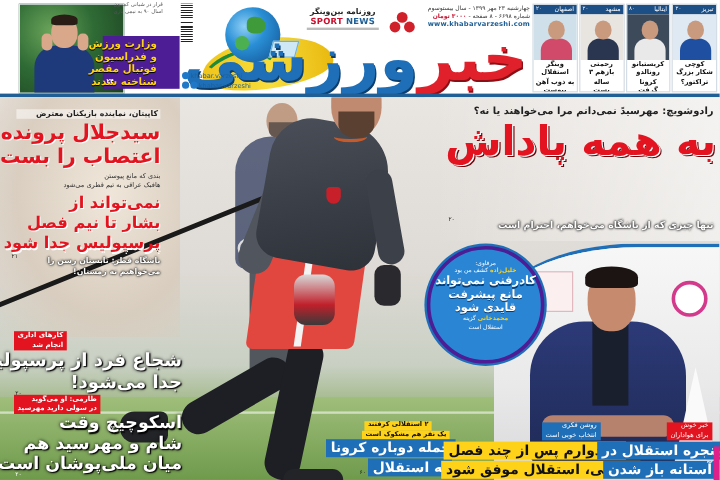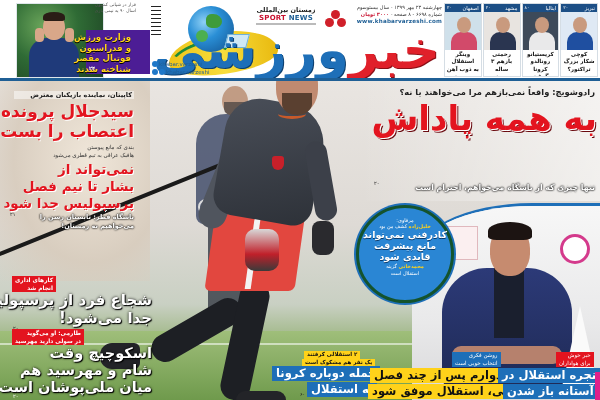--- a/index.html
+++ b/index.html
@@ -120,21 +120,21 @@
   .interview .logo-circle { position: absolute; left: 148px; top: 28px; width: 30px; height: 30px; border-radius: 50%; border: 3px solid #d43a8c; background: #fff; }
   .interview .p-head { position: absolute; left: 78px; top: 20px; width: 40px; height: 50px; border-radius: 45%; background: #c68b6f; }
   .interview .p-hair { position: absolute; left: 76px; top: 16px; width: 44px; height: 18px; border-radius: 50% 50% 20% 20%; background: #1c1412; }
   .interview .p-body { position: absolute; left: 30px; top: 62px; width: 130px; height: 120px; border-radius: 45px 45px 10px 10px; background: linear-gradient(180deg, #2c3a78 0, #1f2a55 100%); }
   .interview .p-shirt { position: absolute; left: 82px; top: 62px; width: 30px; height: 70px; background: #1a1f2e; }
   .interview .p-hands { position: absolute; left: 40px; top: 140px; width: 110px; height: 18px; border-radius: 9px; background: #c68b6f; opacity: .9; }
   .interview .pennant { position: absolute; left: 148px; top: 100px; width: 0; height: 0; border-left: 20px solid transparent; border-right: 20px solid transparent; border-bottom: 90px solid #fafafa; }
 
   
   .quote-circle { position: absolute; left: 356px; top: 205px; width: 98px; height: 98px; border-radius: 50%; background: #2a86d4;
-    border: 3px solid #14532d; box-shadow: 0 0 0 2px #1e6fb8; text-align: center; padding-top: 9px; }
+    border: 3px solid #4c1d95; box-shadow: 0 0 0 2px #1e6fb8; text-align: center; padding-top: 9px; }
   .quote-circle .k1 { font-size: 5px; color: #fff; line-height: 6px; }
   .quote-circle .k2 { font-size: 5px; color: #fff; line-height: 6px; }
   .quote-circle .k2 b { color: #ffd21a; }
   .quote-circle .q { font-size: 9.5px; line-height: 11px; color: #fff; font-weight: bold; text-shadow: 0 1px 0 #0a3a6b; white-space: nowrap; }
   .quote-circle .k3 { font-size: 5px; color: #fff; line-height: 6px; margin-top: 1px; }
   .quote-circle .k3 b { color: #ffd21a; }
 
   
   .left-kicker { position: absolute; left: 14px; top: 91px; width: 120px; text-align: right; font-size: 6.5px; font-weight: bold; color: #222; background: rgba(255,255,255,0.5); padding: 0 2px; }
   .left-head { position: absolute; left: 10px; top: 101px; width: 124px; text-align: right; }
@@ -190,21 +190,21 @@
     <div class="barcode"></div>
 
     <div class="logo-art">
       <div class="swoosh"></div>
       <div class="swoosh-green"></div>
       <div class="globe">
         <div class="land1"></div>
           <div class="land2"></div>
       </div>
       <div class="flag-shape"></div>
-      <div class="sport-news-fa">زمستان بین‌المللی</div>
+      <div class="sport-news-fa">روزنامه بین‌وینگر</div>
       <div class="sport-news-en"><span>SPORT</span> <b>NEWS</b></div>
       <div class="sport-news-sub"></div>
       <div class="red-dots">
         <i style="left:6px;top:0"></i>
           <i style="left:0;top:8px"></i>
           <i style="left:12px;top:8px"></i>
       </div>
     </div>
 
     <div class="logo-word"><span>خبر</span><span class="blue">ورزشی</span></div>
@@ -323,21 +323,21 @@
     <div class="poster"></div>
     <div class="logo-circle"></div>
     <div class="p-body"></div>
     <div class="p-shirt"></div>
     <div class="p-head"></div>
     <div class="p-hair"></div>
     <div class="p-hands"></div>
     <div class="pennant"></div>
   </div>
 
-  <div class="kicker-main">رادوشویچ: واقعاً نمی‌بازهم مرا می‌خواهند یا نه؟</div>
+  <div class="kicker-main">رادوشویچ: مهرسیدً نمی‌دانم مرا می‌خواهند یا نه؟</div>
   <div class="headline-main">
     <span>به همه پاداش</span>
   </div>
   <div class="main-pg">۲۰</div>
   <div class="sub-main">تنها چیزی که از باشگاه می‌خواهم، احترام است</div>
 
   <div class="quote-circle">
     <div class="k1">مرفاوی:</div>
     <div class="k2"><b>خلیل‌زاده</b><span> کشف من بود</span></div>
     <div class="q">کادرفنی نمی‌تواند</div>

